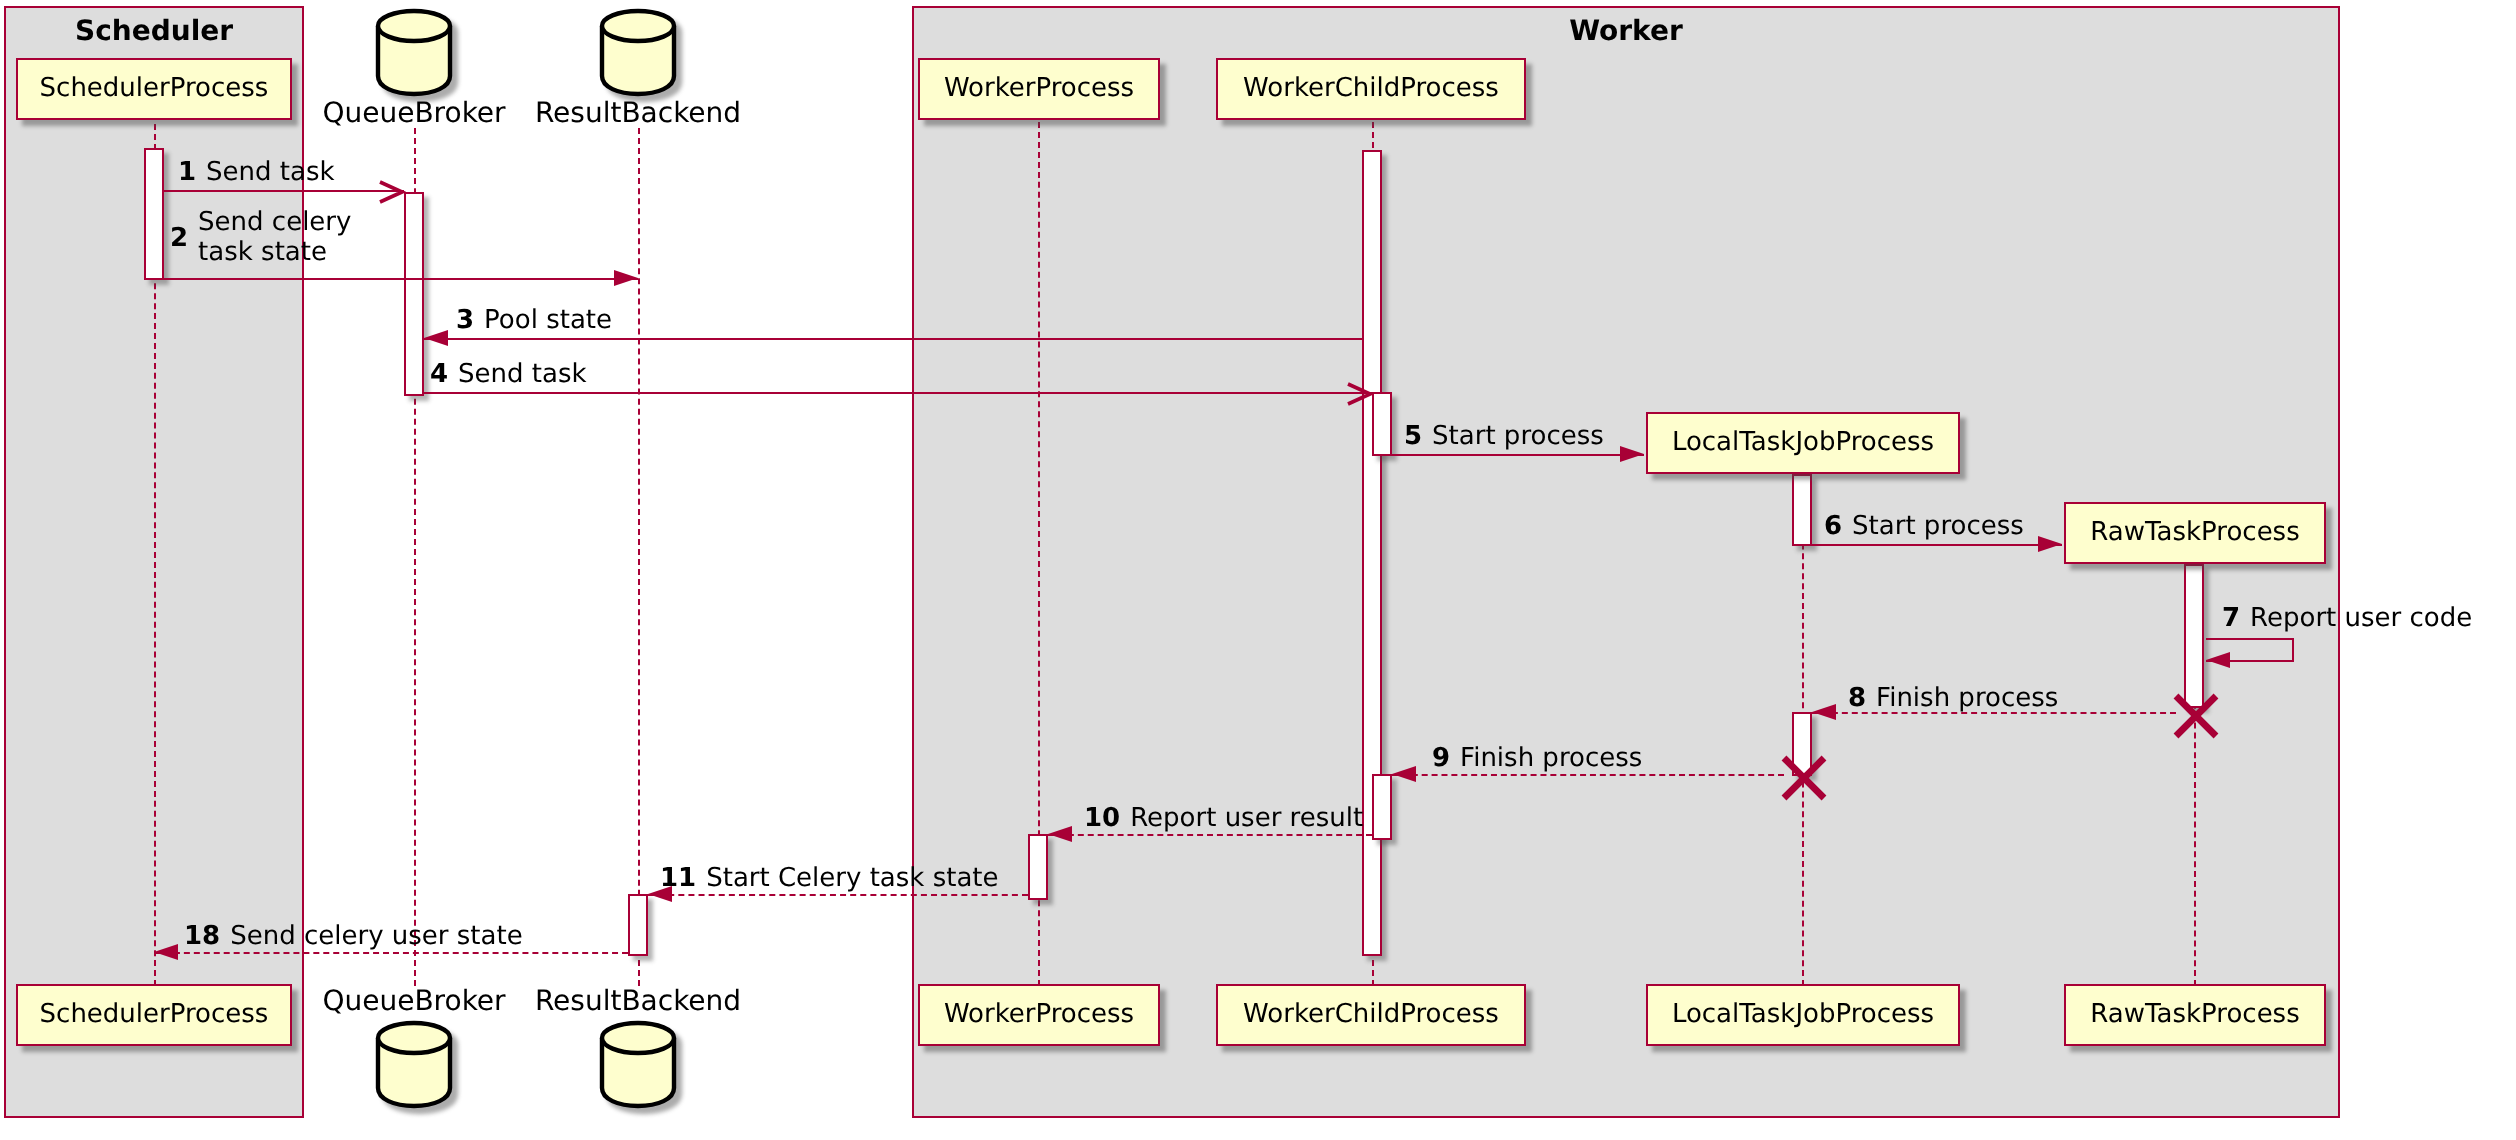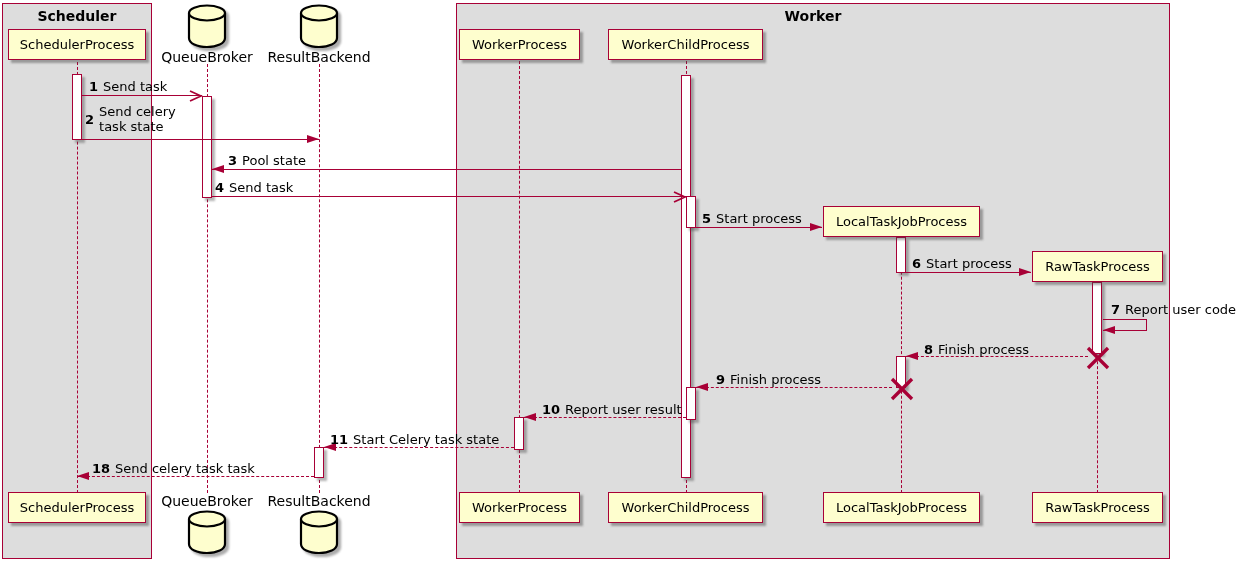--- a/index.html
+++ b/index.html
@@ -207,21 +207,21 @@
   <div class="arr left" style="left:324px;top:443px;"></div>
   <div class="mlabel" style="left:330px;top:432px;">
     <b>11</b>
     <span>Start Celery task state</span>
   </div>
 
   <div class="mline dashed" style="left:77px;top:476px;width:237px;"></div>
   <div class="arr left" style="left:77px;top:472px;"></div>
   <div class="mlabel" style="left:92px;top:461px;">
     <b>18</b>
-    <span>Send celery task task</span>
+    <span>Send celery user state</span>
   </div>
 
   <svg class="xmark" style="left:889px;top:376px;" width="26" height="26">
     <line x1="3" y1="3" x2="23" y2="23" stroke="var(--accent)" stroke-width="3.4"></line>
     <line x1="23" y1="3" x2="3" y2="23" stroke="var(--accent)" stroke-width="3.4"></line>
   </svg>
   <svg class="xmark" style="left:1085px;top:345px;" width="26" height="26">
     <line x1="3" y1="3" x2="23" y2="23" stroke="var(--accent)" stroke-width="3.4"></line>
     <line x1="23" y1="3" x2="3" y2="23" stroke="var(--accent)" stroke-width="3.4"></line>
   </svg>

